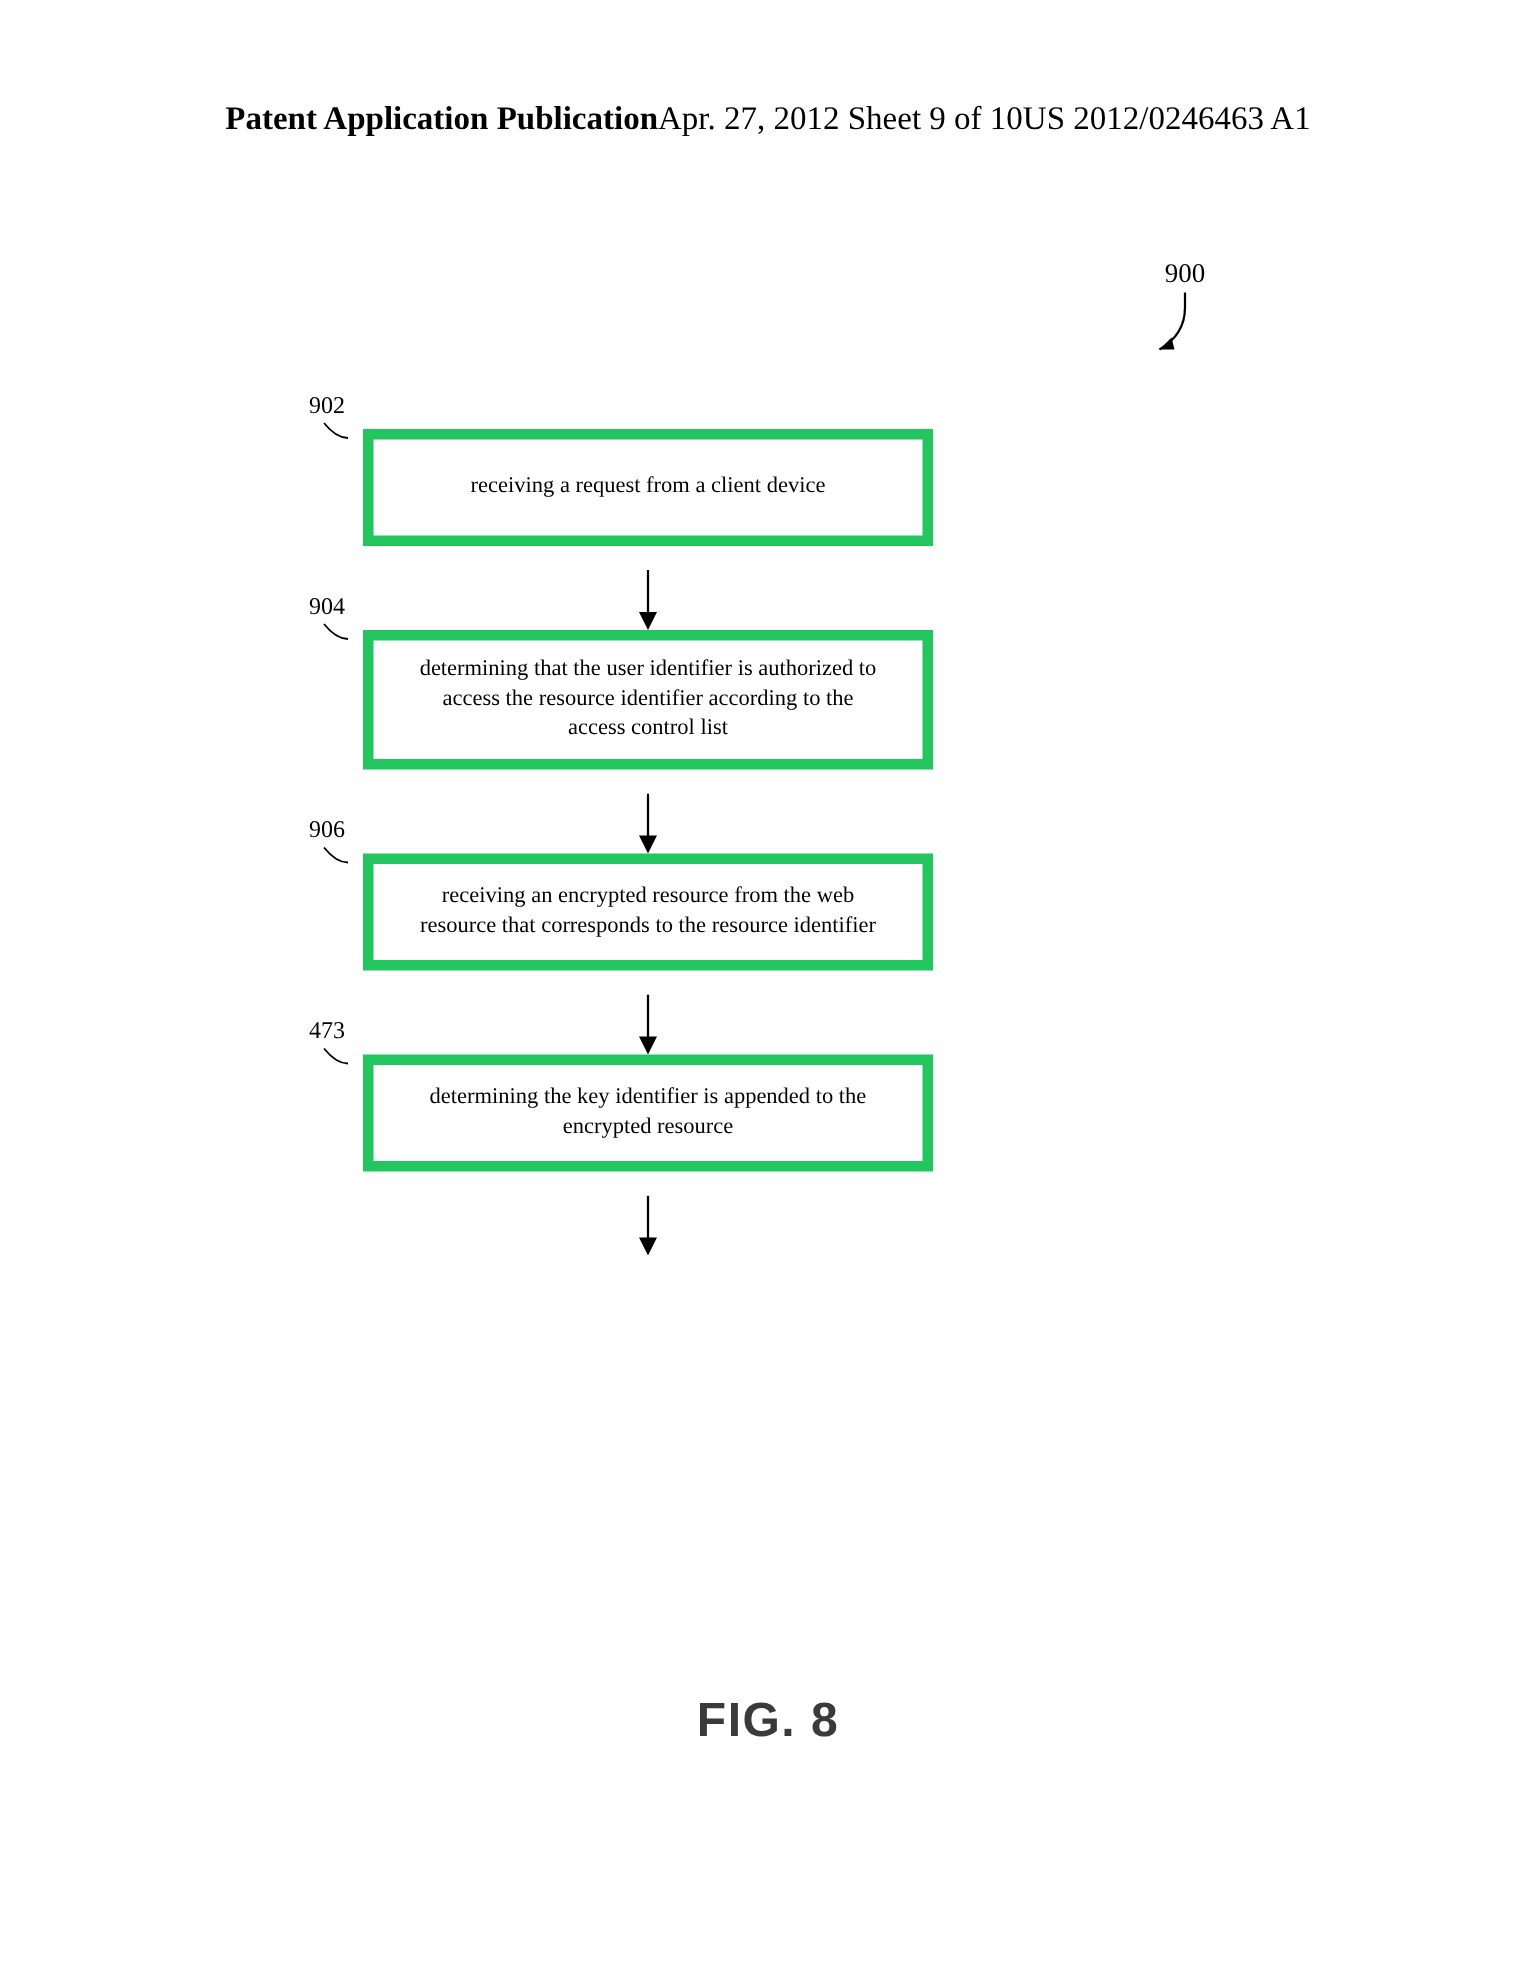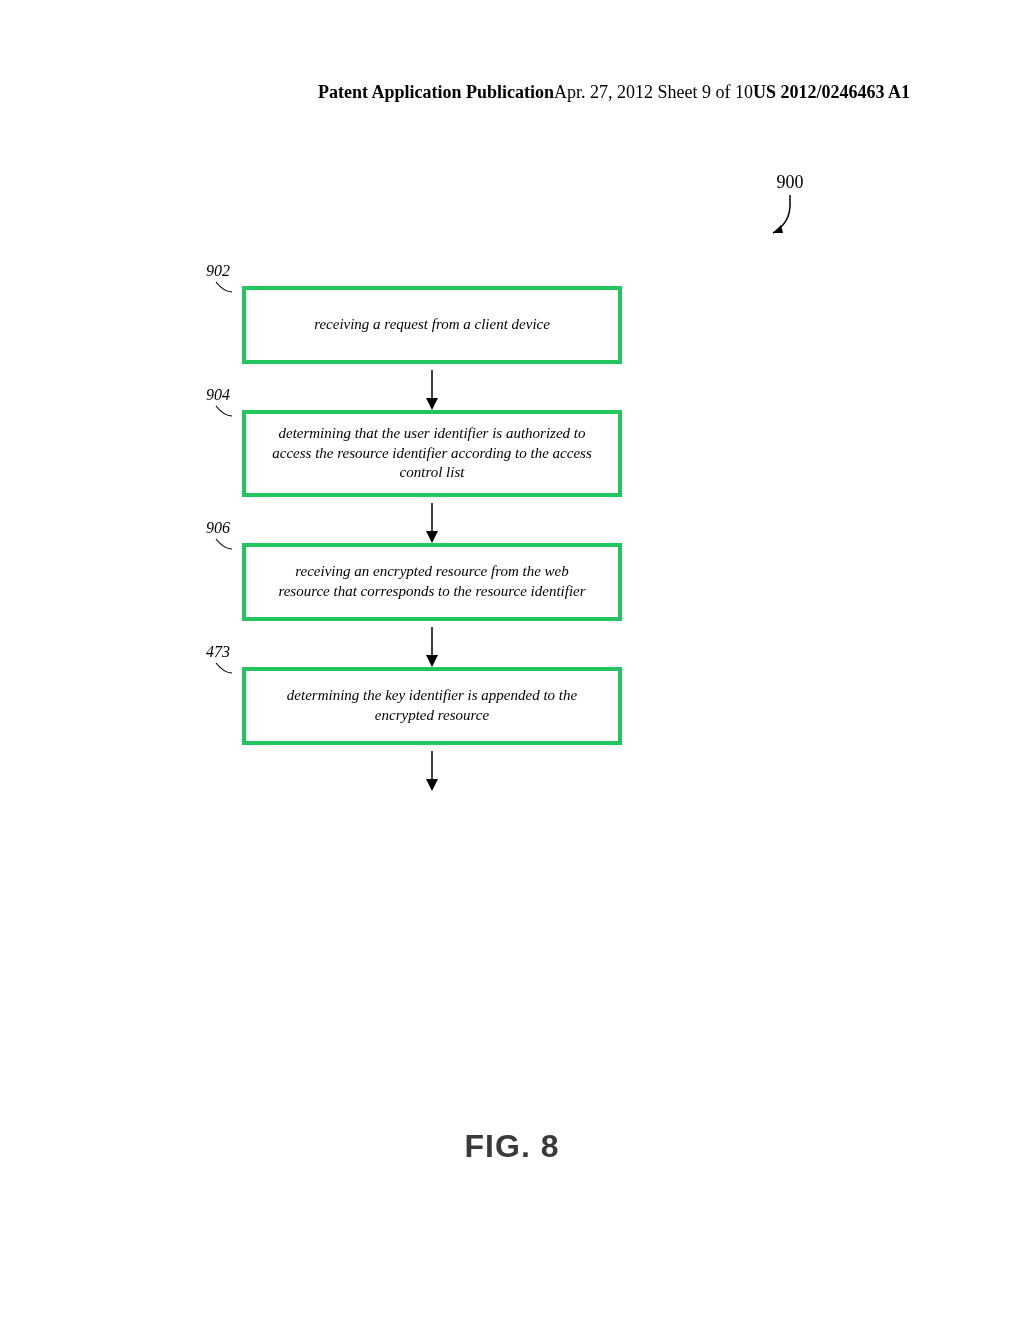--- a/index.html
+++ b/index.html
@@ -1,31 +1,31 @@
 <!DOCTYPE html>
 <html><head>
 <meta charset="utf-8">
 <style>
   * { box-sizing: border-box; margin: 0; padding: 0; }
   html, body { width: 1024px; height: 1320px; background: #fff; font-family: "Times New Roman", Times, serif; color: #000; }
   .page { position: relative; width: 1024px; height: 1320px; }
 
-  .hdr { position: absolute; top: 82px; left: 114px; right: 114px; display: flex; justify-content: flex-end; font-size: 18px; }
+  .hdr { position: absolute; top: 66px; left: 114px; right: 114px; display: flex; justify-content: center; font-size: 22px; }
   .hdr .left { font-weight: bold; }
   .hdr .mid { font-weight: normal; }
-  .hdr .right { font-weight: bold; }
+  .hdr .right { font-weight: normal; }
 
   .fig-ref { position: absolute; top: 172px; left: 750px; width: 80px; text-align: center; font-size: 18px; }
   .fig-ref svg { display: block; margin: 0 auto; }
 
   .flow { position: absolute; top: 286px; left: 242px; width: 380px; }
-  .step { position: relative; margin-bottom: 6px; font-style: italic; }
+  .step { position: relative; margin-bottom: 16px; }
   .step-label { position: absolute; top: -24px; left: -36px; font-size: 16px; }
   .step-label-tick { position: absolute; top: -6px; left: -28px; width: 20px; height: 14px; }
-  .step-box { border: 4px solid #22c55e; width: 380px; min-height: 78px; display: flex; align-items: center; justify-content: center; text-align: center; padding: 10px 26px; font-size: 15px; line-height: 1.3; background: #fff; }
+  .step-box { border: 7px solid #22c55e; width: 380px; min-height: 78px; display: flex; align-items: center; justify-content: center; text-align: center; padding: 10px 26px; font-size: 15px; line-height: 1.3; background: #fff; }
   .arrow-wrap { width: 380px; height: 40px; display: flex; align-items: center; justify-content: center; }
 
   .fig-title { position: absolute; top: 1130px; left: 0; width: 1024px; text-align: center; font: 900 32px/1 "Arial Black", Arial, sans-serif; letter-spacing: 1px; color: #3a3a3a; }
 </style>
 </head>
 <body>
 
 <div class="page">
 
   <div class="hdr">

